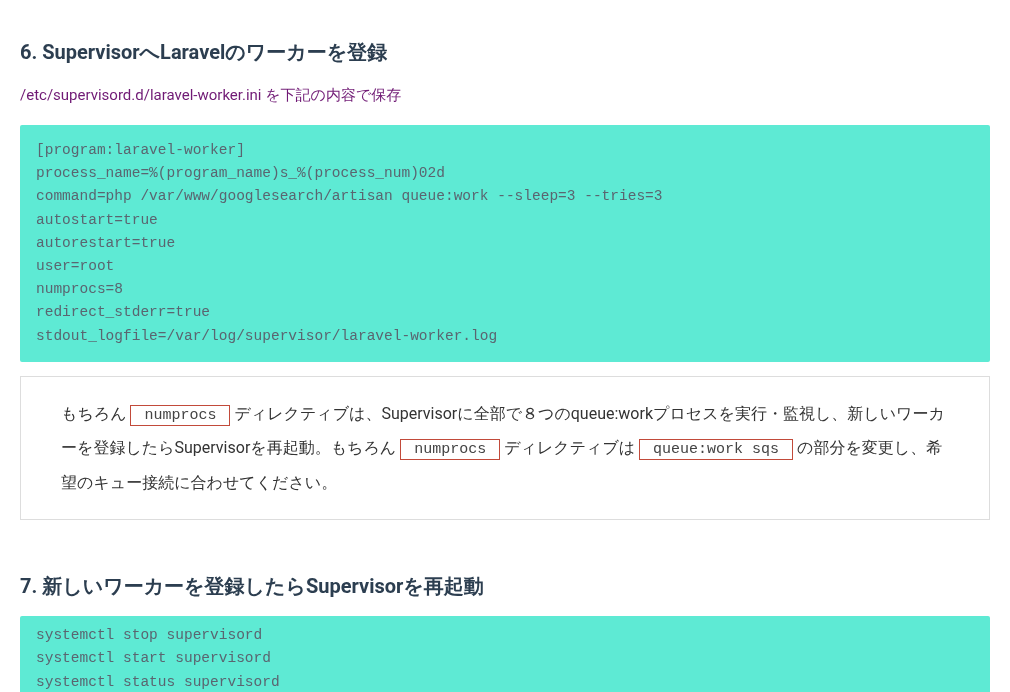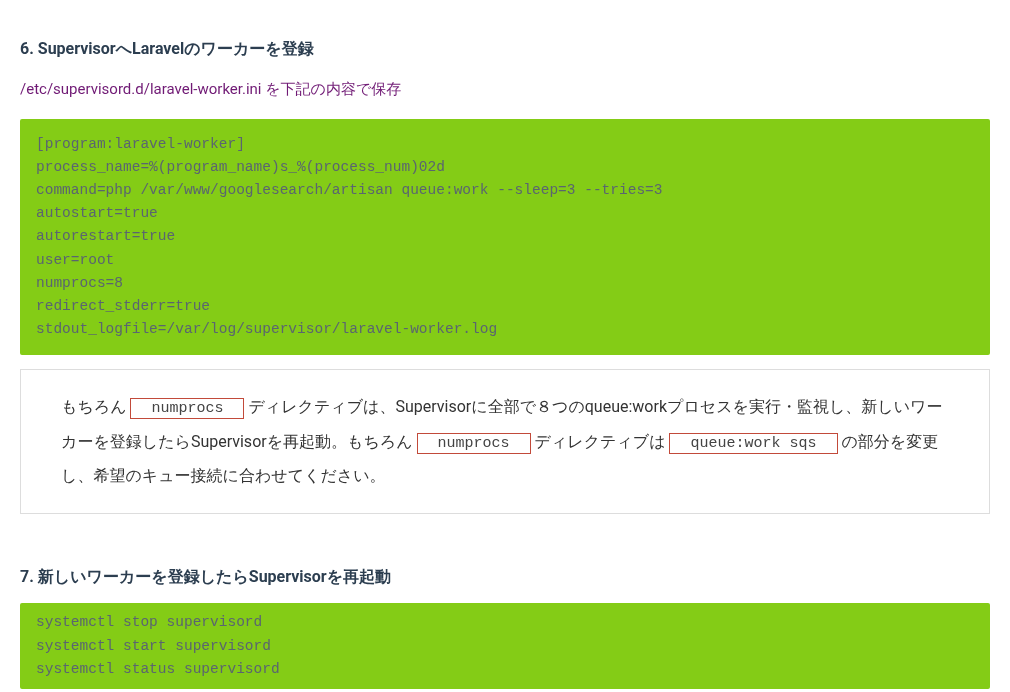--- a/index.html
+++ b/index.html
@@ -11,28 +11,28 @@
       line-height: 1.6;
       max-width: 1010px;
     }
     h2, h3 {
       color: #2c3e50;
       font-weight: 700;
       margin-top: 16px;
       margin-bottom: 14px;
     }
     h3.section-h {
-      font-size: 16px;
+      font-size: 20px;
     }
     .subtext {
       color: #701a75;
       margin-bottom: 18px;
     }
     pre.code-block {
-      background: #84cc16;
+      background: #5eead4;
       color: #5a6570;
       padding: 14px 16px;
       font-family: ui-monospace, SFMono-Regular, Menlo, Consolas, "Liberation Mono", monospace;
       font-size: 14.5px;
       line-height: 1.6;
       overflow-x: auto;
       margin: 0 0 14px 0;
       border-radius: 2px;
       white-space: pre;
     }
@@ -46,21 +46,21 @@
       background: #fff;
       color: #333;
       font-size: 16px;
       line-height: 2.1;
     }
     .inline-code {
       font-family: ui-monospace, SFMono-Regular, Menlo, Consolas, "Liberation Mono", monospace;
       font-size: 15px;
       border: 1px solid #c24a3a;
       color: #444;
-      padding: 1px 20px;
+      padding: 1px 13px;
       white-space: nowrap;
     }
     .spacer {
       height: 34px;
     }
   </style>
 </head>
 <body>
 
 <h3 class="section-h">6. SupervisorへLaravelのワーカーを登録</h3>

